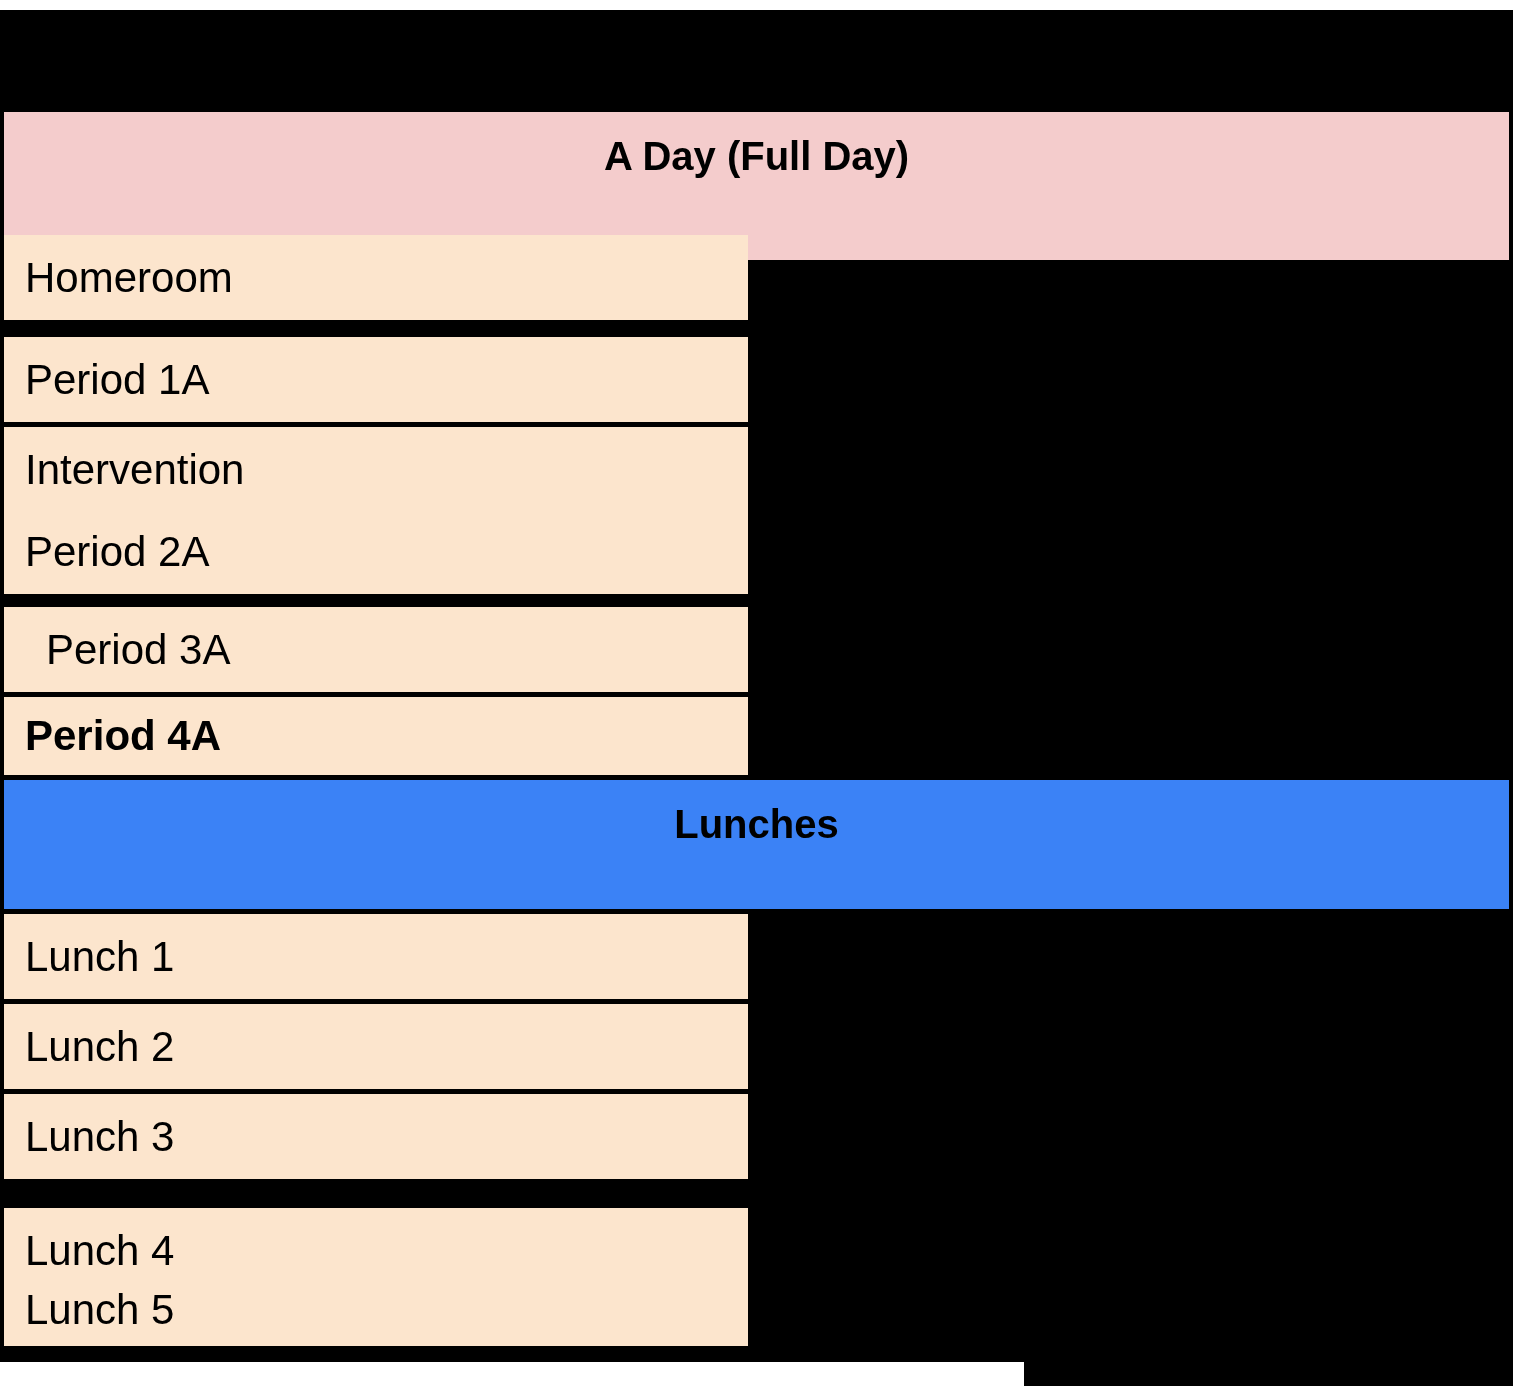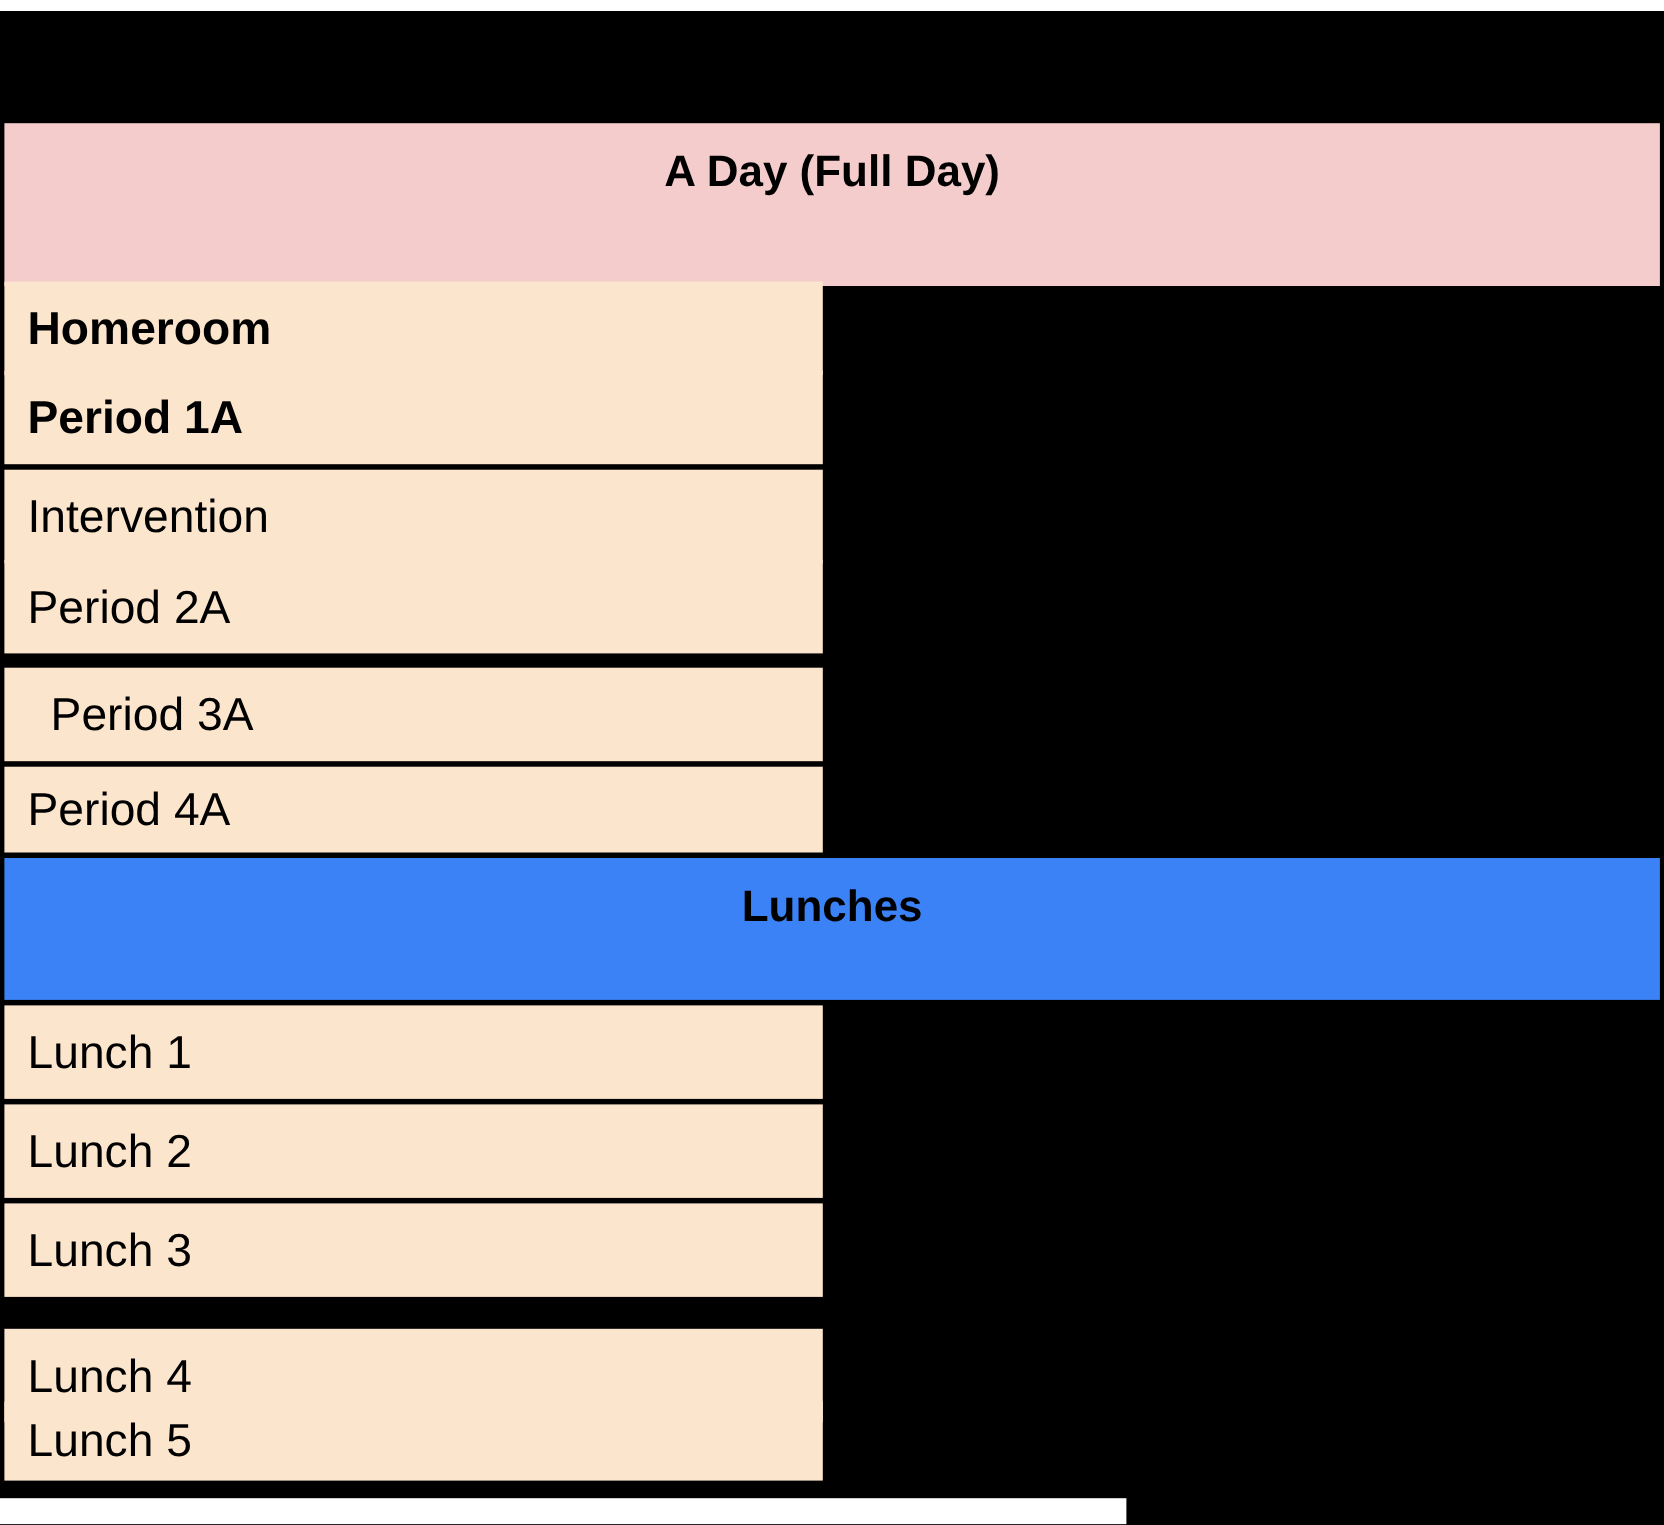--- a/index.html
+++ b/index.html
@@ -55,26 +55,26 @@
     width: 744px;
     height: 85px;
     background: #FCE5CD;
     box-sizing: border-box;
     display: flex;
     align-items: center;
     padding-left: 21px;
     font-size: 42px;
     font-weight: normal;
   }
-  .p0 { top: 256px; font-weight: bold; }
-  .p1 { top: 337px; font-weight: bold; }
+  .p0 { top: 235px; }
+  .p1 { top: 337px; }
   .p2 { top: 427px; }
   .p3 { top: 509px; }
   .p4 { top: 607px; padding-left: 42px; }
-  .p5 { top: 697px; height: 78px; }
+  .p5 { top: 697px; height: 78px; font-weight: bold; }
   .l0 { top: 914px; }
   .l1 { top: 1004px; }
   .l2 { top: 1094px; }
   .l3 { top: 1184px; margin-top: 24px; }
   .l4 { top: 1274px; height: 72px; }
   .strip-bottom-white {
     position: absolute;
     top: 1362px; left: 0;
     width: 1024px; height: 24px;
     background: #FFFFFF;

